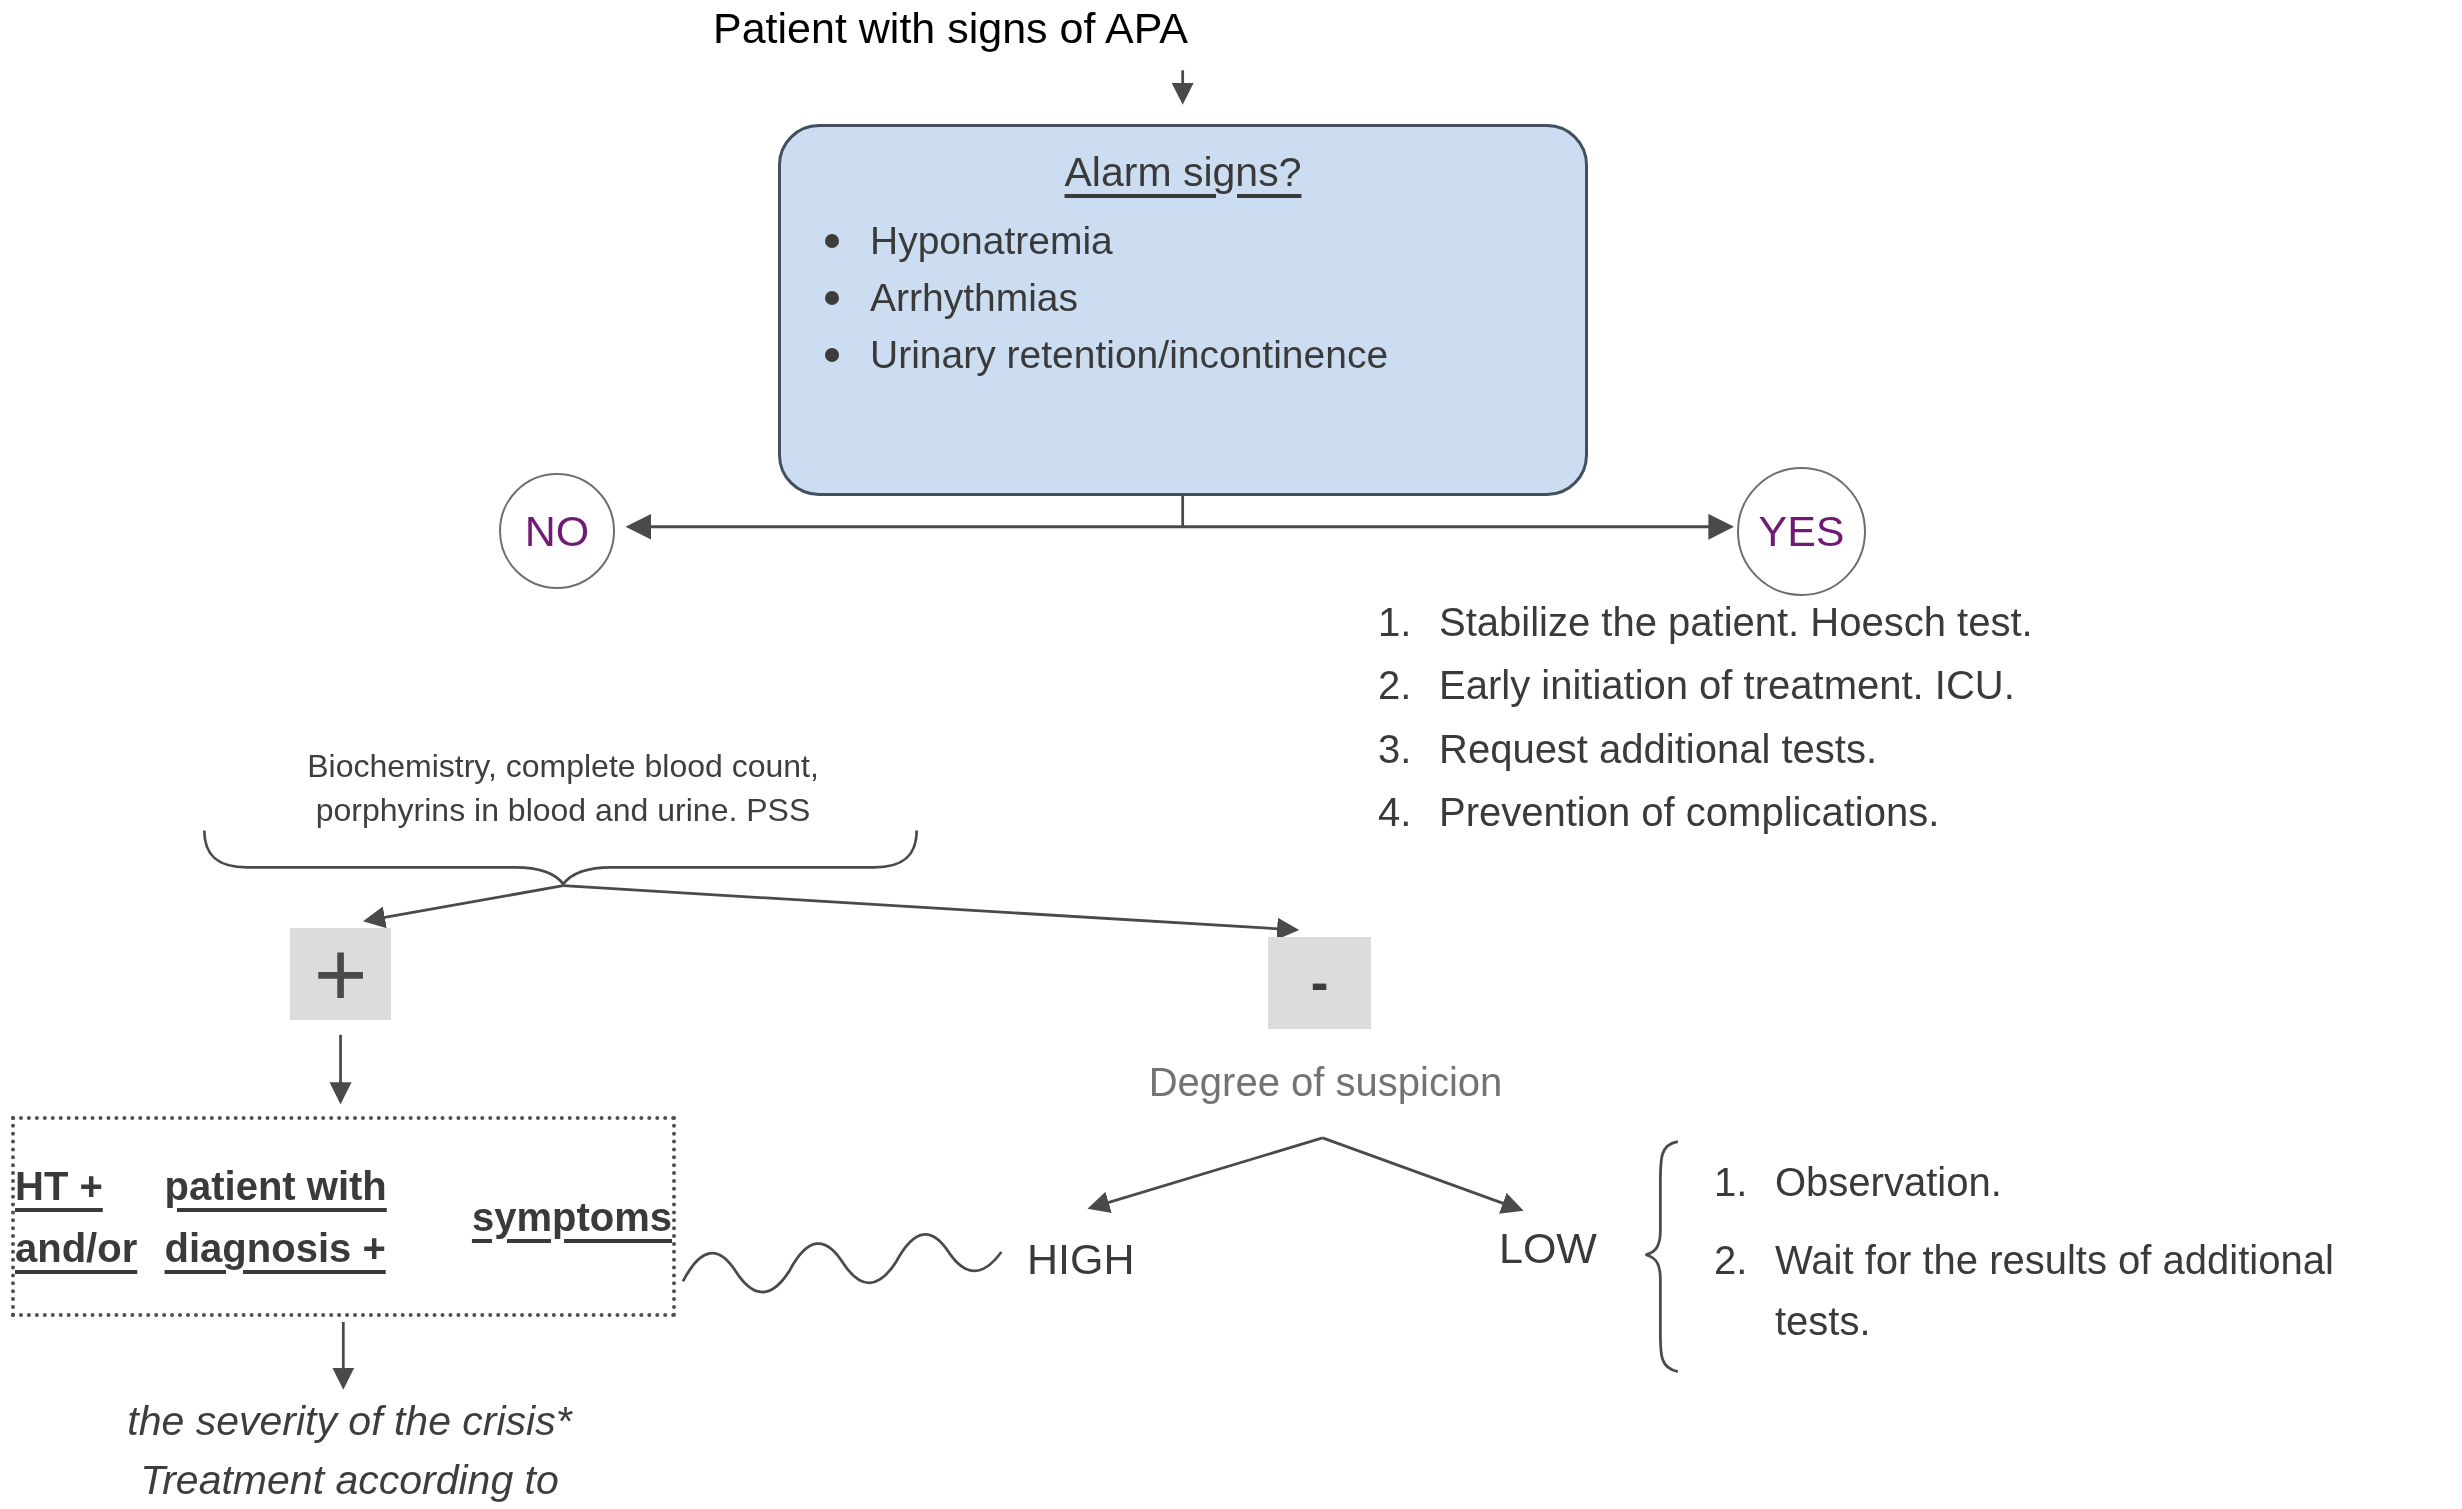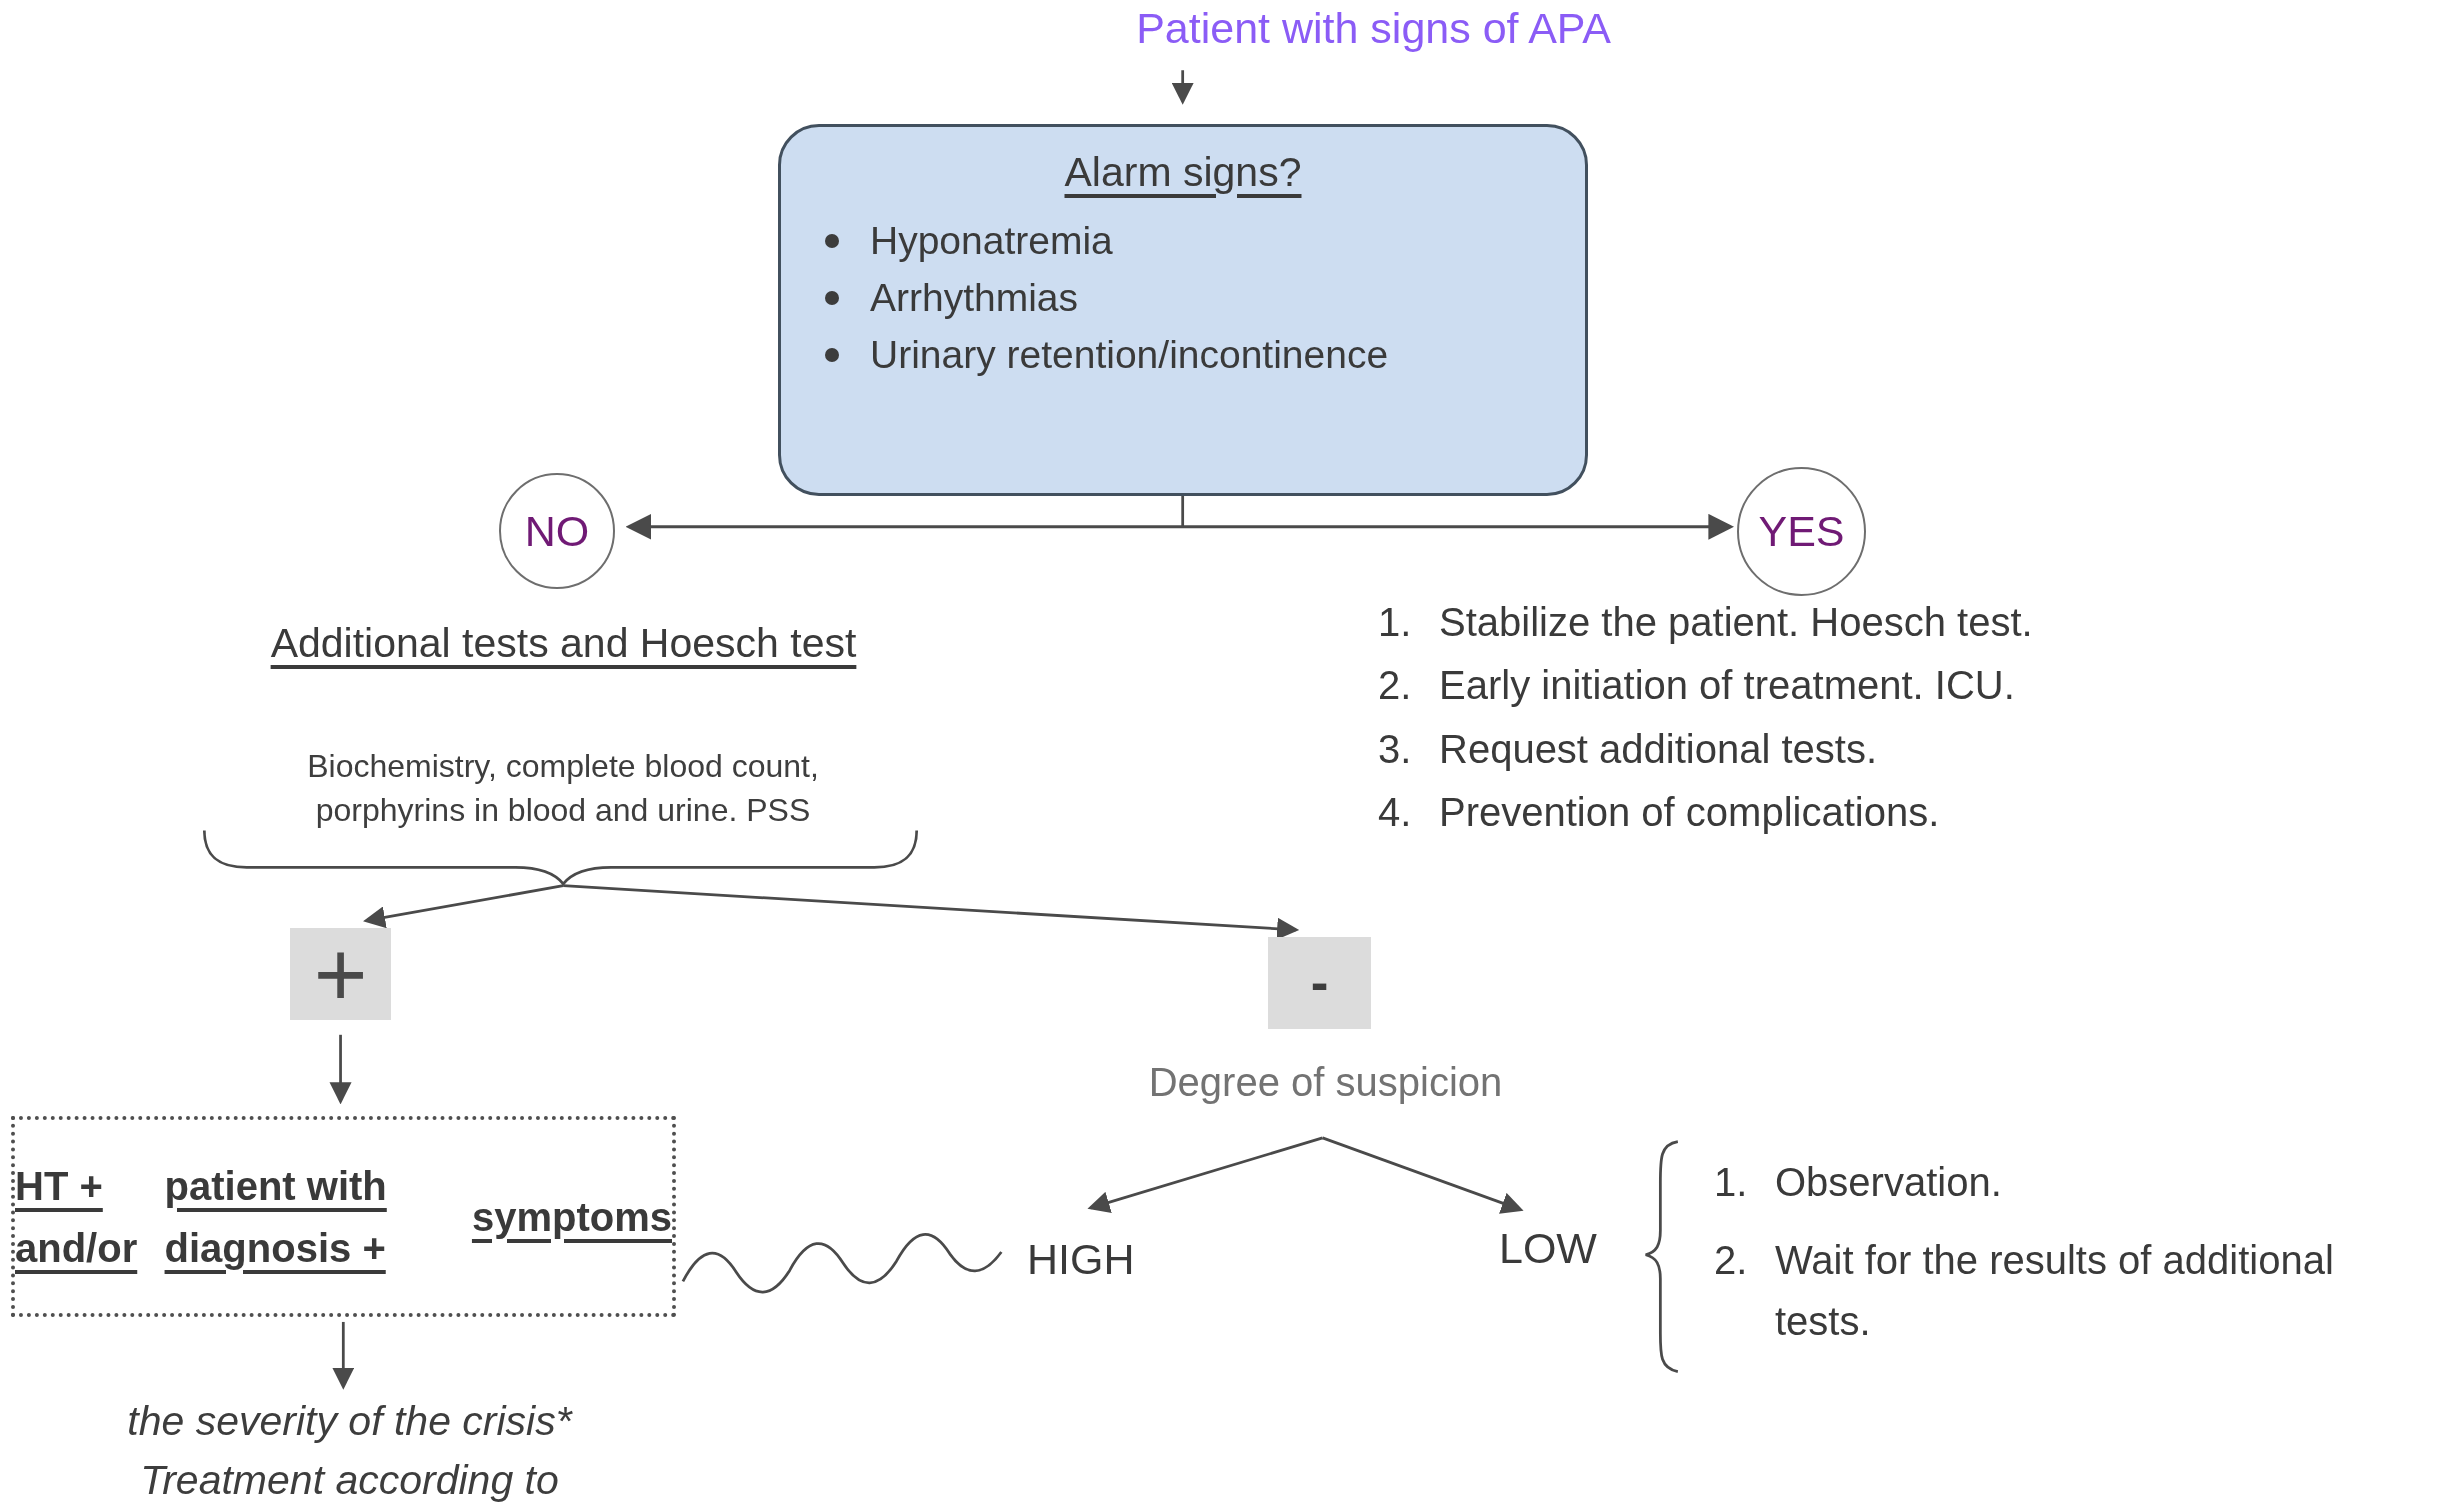--- a/index.html
+++ b/index.html
@@ -8,22 +8,22 @@
     width:2462px;height:1510px;
     background:#ffffff;
     font-family:"Liberation Sans", sans-serif;
     color:#3b3b3b;
     overflow:hidden;
   }
   .overlay{position:absolute;left:0;top:0;width:2462px;height:1510px;pointer-events:none;}
   .abs{position:absolute;}
 
   .title{
-    left:755px;top:3.7px;width:856px;
-    text-align:right;font-size:43px;color:#8b5cf6;
+    left:713px;top:3.7px;width:856px;
+    text-align:left;font-size:43px;color:#000000;
   }
 
   .alarm-box{
     left:778px;top:124px;width:810px;height:372px;
     background:#cdddf1;border:3.7px solid #42505e;border-radius:41px;
     box-sizing:border-box;
   }
   .alarm-heading{
     margin-top:22px;text-align:center;
     font-size:41px;text-decoration:underline;text-underline-offset:8.3px;
@@ -146,21 +146,20 @@
       <div class="alarm-item">
         <span class="dot"></span>
         <span class="alarm-item-label">Urinary retention/incontinence</span>
       </div>
     </div>
   </div>
 
   <div class="abs circle no">NO</div>
   <div class="abs circle yes">YES</div>
 
-  <div class="abs left-heading">Additional tests and Hoesch test</div>
   <div class="abs left-subtext">
     <span>Biochemistry, complete blood count,</span>
     <span>porphyrins in blood and urine. PSS</span>
   </div>
 
   <div class="abs yes-list">
     <div class="step">
       <span class="num">1.</span>
       <span class="txt">Stabilize the patient. Hoesch test.</span>
     </div>

